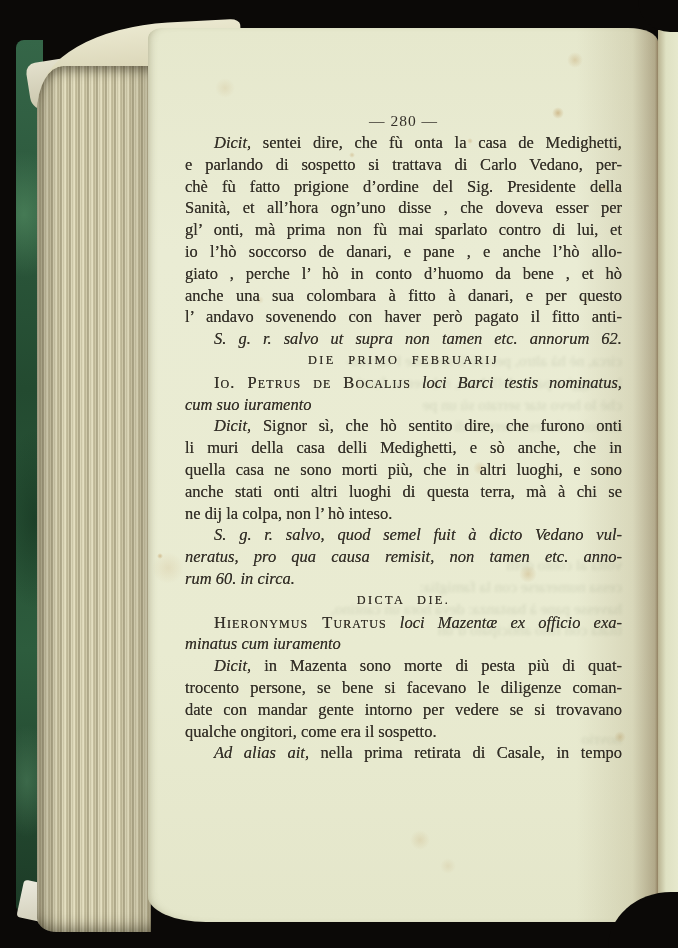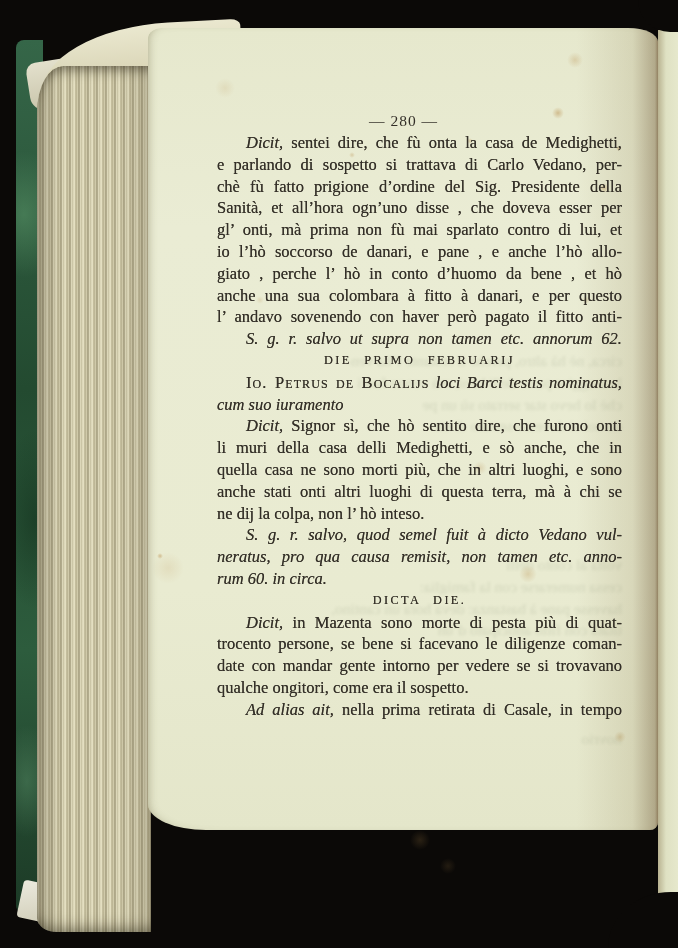--- a/index.html
+++ b/index.html
@@ -32,42 +32,42 @@
   .fore-edge{position:absolute;left:37px;top:66px;width:114px;height:866px;z-index:5;
          background:
            linear-gradient(90deg, rgba(70,62,42,.30), rgba(0,0,0,0) 22%, rgba(0,0,0,0) 72%, rgba(85,76,52,.22)),
            repeating-linear-gradient(90deg,
              #d9d4b6 0px,#e4dfc1 1.5px,#b4ad8c 3px,#d0caaa 4.5px,
              #9d9677 6px,#dcd7b9 7.5px,#c3bd9d 9px),
            repeating-linear-gradient(90deg, rgba(0,0,0,0) 0 14px, rgba(60,54,36,.14) 14px 16px);
          border-top-left-radius:26px 46px;border-bottom-left-radius:20px 14px;
          box-shadow:inset 0 10px 12px -6px rgba(40,35,20,.55), inset 0 -12px 14px -8px rgba(40,35,20,.5);}
   
-  .page{position:absolute;left:148px;top:28px;width:510px;height:802px;z-index:6;
+  .page{position:absolute;left:148px;top:28px;width:510px;height:894px;z-index:6;
         background:linear-gradient(180deg,#e6e8cd,#eaecd4 25%,#e9ebd1 70%,#e4e6ca),
                    var(--paper,#e9ebd2);
         border-radius:14px 30px 8px 58px / 10px 14px 8px 26px;
         box-shadow:inset 6px 0 10px -6px rgba(100,90,55,.45);}
   .gutter{position:absolute;right:0;top:0;width:100%;height:100%;z-index:6;pointer-events:none;
         background:linear-gradient(90deg, rgba(0,0,0,0) 84%, rgba(140,125,80,.18) 95%, rgba(105,82,45,.42) 99.4%, rgba(90,60,25,.6) 100%);
         border-radius:inherit;}
   .facing-sliver{position:absolute;left:658px;top:30px;width:20px;height:878px;z-index:5;
         background:linear-gradient(90deg,#b9b391,#dfe1c3 40%,#e6e8cc);}
   .corner-br{position:absolute;right:0;bottom:0;width:70px;height:56px;z-index:8;
         background:var(--background,#0b0907);border-top-left-radius:90% 100%;}
   .corner-tr{position:absolute;right:0;top:0;width:40px;height:32px;z-index:8;
         background:var(--background,#0b0907);border-bottom-left-radius:80% 100%;}
   
   .page-number{position:absolute;left:37px;top:84px;width:437px;z-index:9;
         text-align:center;font-size:15.5px;letter-spacing:1px;color:var(--ink,#33302a);}
   .text-block{position:absolute;left:37px;top:104px;width:437px;z-index:9;
         color:var(--ink,#33302a);font-size:16.5px;line-height:21.8px;
         text-shadow:0 0 .5px rgba(45,40,28,.75);}
   .para{margin:0;}
-  .line{text-align:justify;text-align-last:justify;margin-left:32px;}
+  .line{text-align:justify;text-align-last:justify;}
   .line.last{text-align-last:left;}
   .para.body .line.first,.para.latin .line.first,.para.deposition .line.first{text-indent:29px;}
   .para.heading .line{text-align:left;text-align-last:center;font-size:12.3px;
         letter-spacing:2.4px;word-spacing:7px;line-height:21.8px;}
   .r-i{font-style:italic;}
   .r-sc{font-variant:small-caps;letter-spacing:1.1px;}
   
   .bleed{position:absolute;z-index:7;width:437px;left:37px;color:rgba(110,122,94,.85);
         font-size:15.5px;line-height:21.8px;transform:scaleX(-1);
         filter:blur(1.4px);opacity:.22;pointer-events:none;}
@@ -136,20 +136,24 @@
           <div class="line last"><span class="r-n">ne dij la colpa, non l’ hò inteso.</span></div>
         </div>
         <div class="para latin">
           <div class="line first"><span class="r-i">S. g. r. salvo, quod semel fuit à dicto Vedano vul-</span></div>
           <div class="line"><span class="r-i">neratus, pro qua causa remisit, non tamen etc. anno-</span></div>
           <div class="line last"><span class="r-i">rum 60. in circa.</span></div>
         </div>
         <div class="para heading">
           <div class="line first last"><span class="r-n">DICTA DIE.</span></div>
         </div>
+        <div class="para deposition">
+          <div class="line first"><span class="r-sc">Hieronymus Turatus</span><span class="r-i"> loci Mazentæ ex officio exa-</span></div>
+          <div class="line last"><span class="r-i">minatus cum iuramento</span></div>
+        </div>
         <div class="para body">
           <div class="line first"><span class="r-i">Dicit,</span><span class="r-n"> in Mazenta sono  morte di pesta più  di quat-</span></div>
           <div class="line"><span class="r-n">trocento persone, se bene si facevano le diligenze coman-</span></div>
           <div class="line"><span class="r-n">date con mandar gente intorno per vedere se si trovavano</span></div>
           <div class="line last"><span class="r-n">qualche ongitori, come era il sospetto.</span></div>
         </div>
         <div class="para body">
           <div class="line first"><span class="r-i">Ad alias ait,</span><span class="r-n"> nella prima retirata di Casale, in tempo</span></div>
         </div>
       </div>

